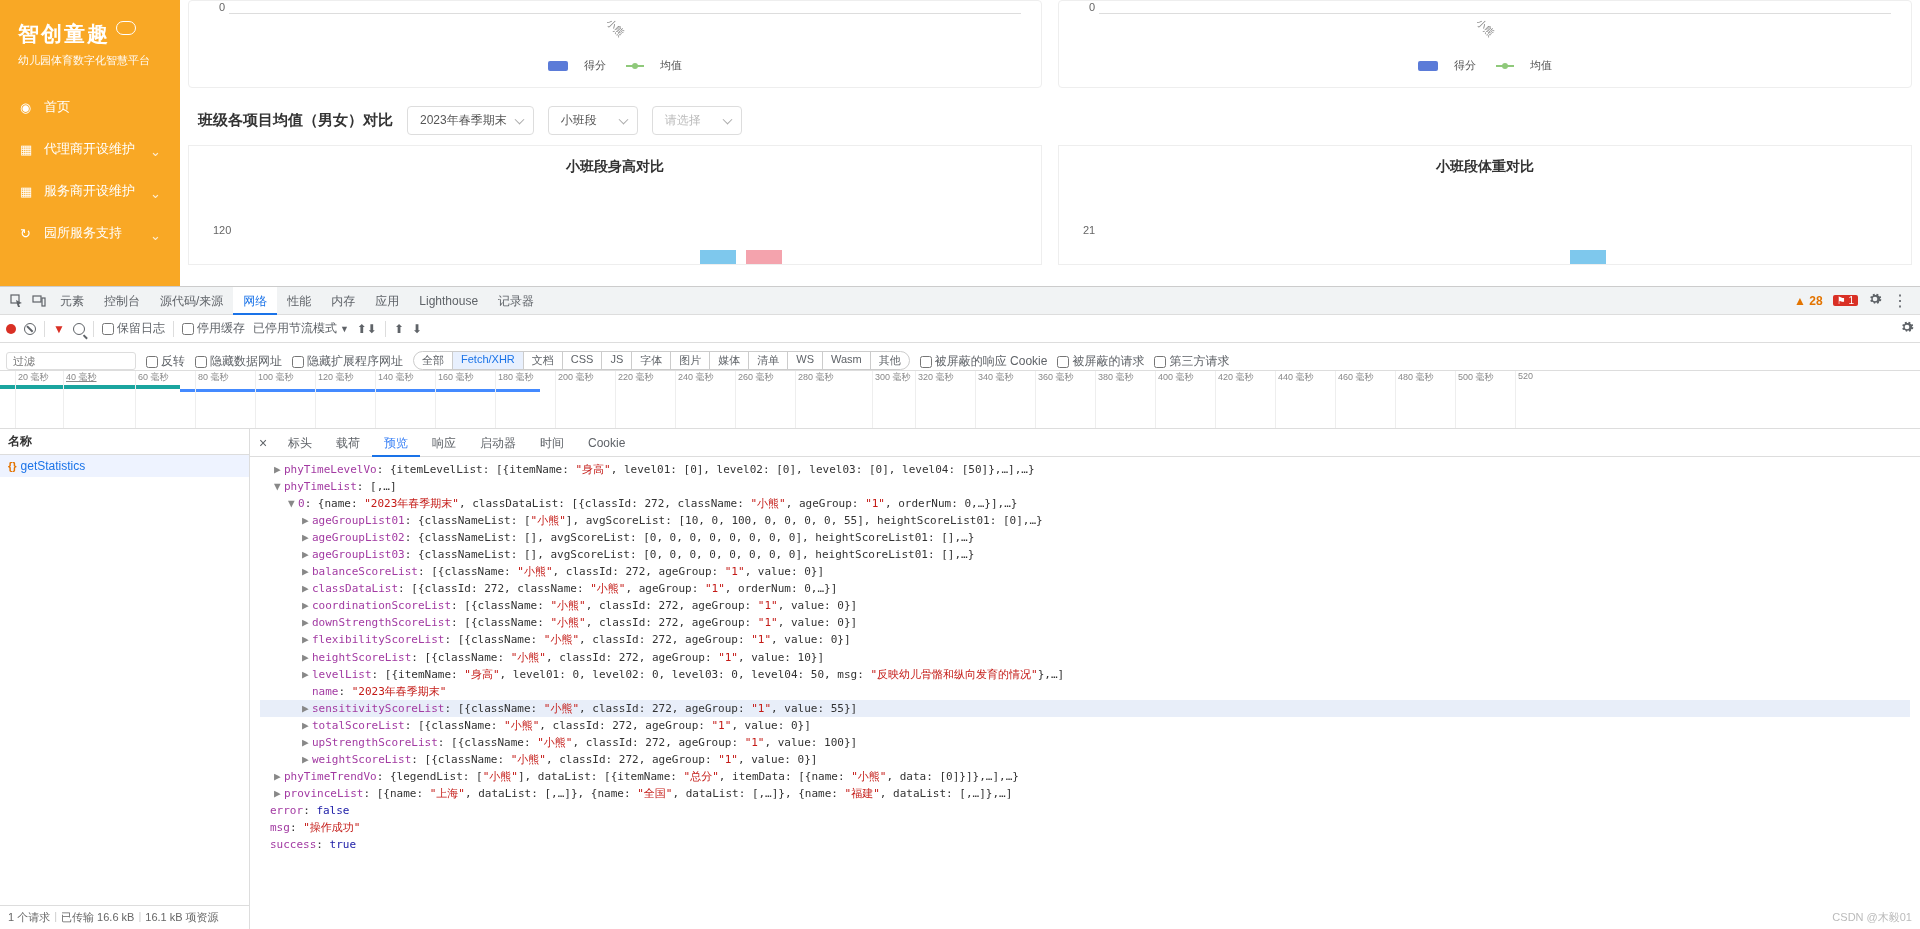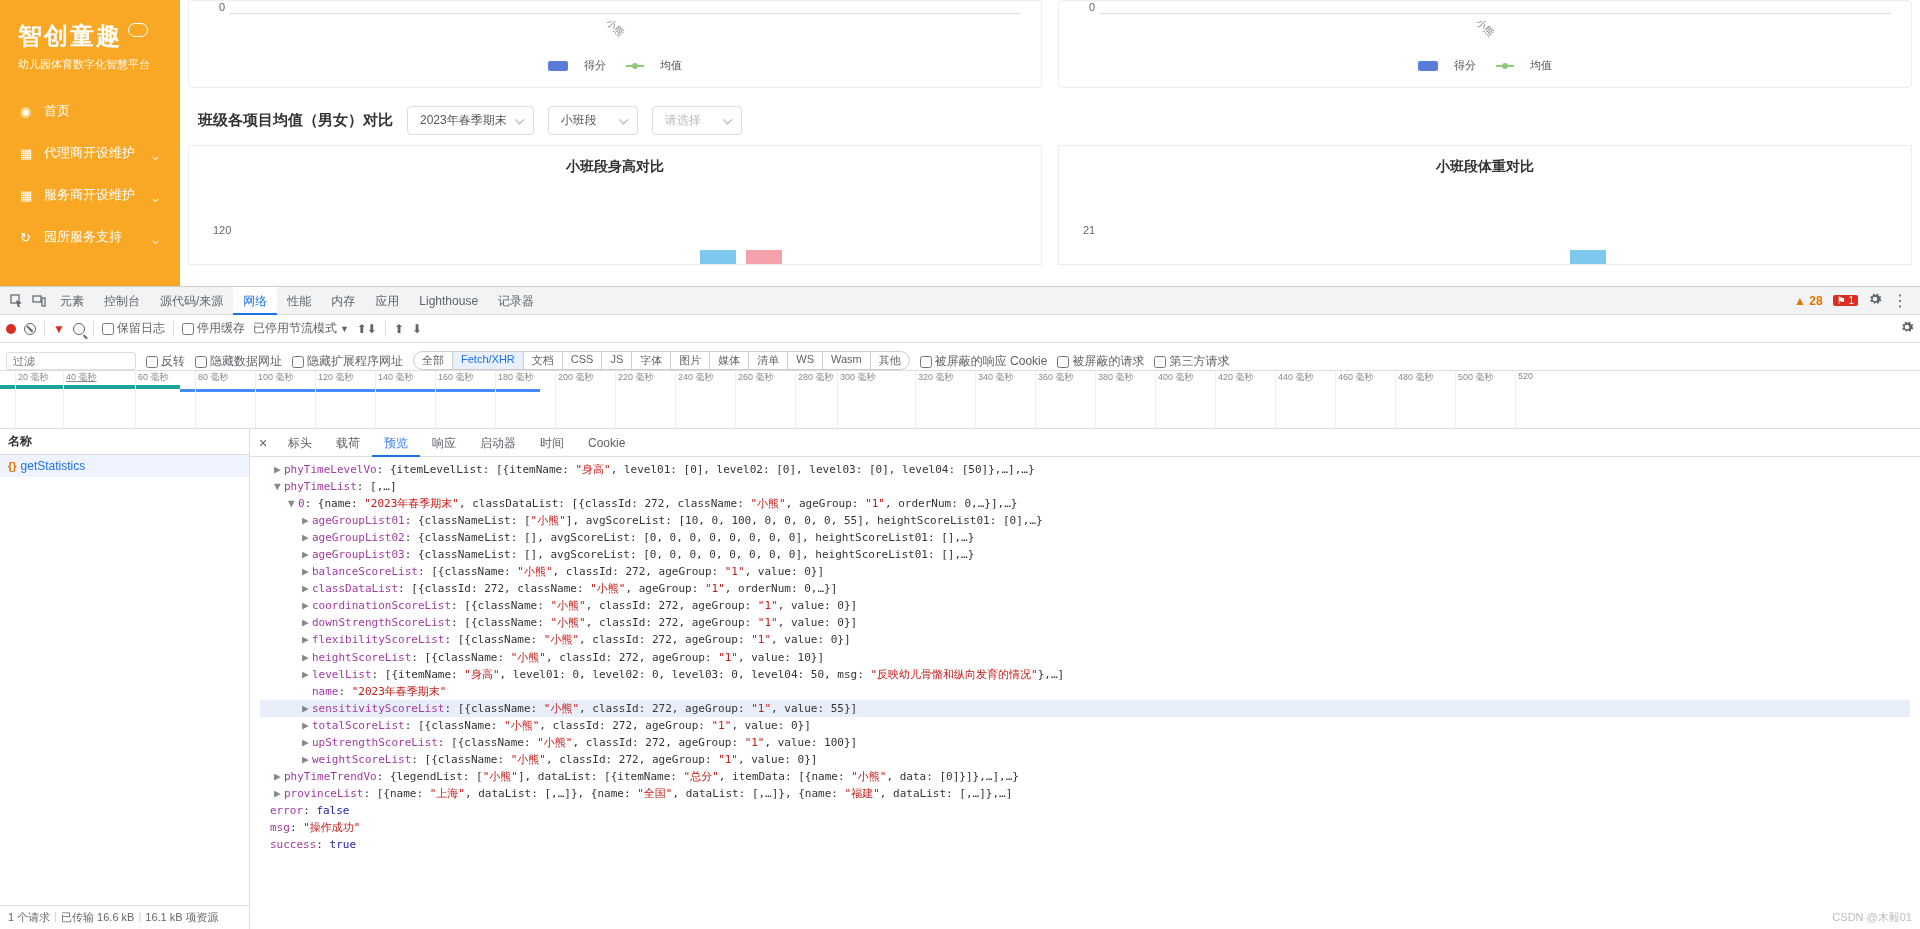--- a/index.html
+++ b/index.html
@@ -1,19 +1,19 @@
 <!DOCTYPE html>
 <html><head>
 <meta charset="utf-8">
 <style>
 * { margin: 0; padding: 0; box-sizing: border-box; }
 body { font-family: "Microsoft YaHei", Arial, sans-serif; font-size: 12px; color: #333; background: #f5f5f5; overflow: hidden; }
 .app { display: flex; height: 286px; }
 .sidebar { width: 180px; background: #f9a825; color: #fff; flex-shrink: 0; }
-.logo { padding: 20px 18px 5px; font-size: 24px; font-weight: bold; letter-spacing: 2px; display: flex; align-items: center; }
+.logo { padding: 20px 18px 5px; font-size: 21px; font-weight: bold; letter-spacing: 2px; display: flex; align-items: center; }
 .logo-bubble { width: 20px; height: 14px; border: 1.5px solid #fff; border-radius: 8px; margin-left: 6px; position: relative; top: -6px; }
 .subtitle { padding: 0 18px 18px; font-size: 11px; opacity: .95; }
 .nav-item { padding: 12px 20px; font-size: 13px; display: flex; align-items: center; cursor: pointer; }
 .nav-icon { width: 14px; height: 14px; margin-right: 10px; display: inline-block; }
 .nav-label { flex: 1; }
 .chev { width: 10px; height: 10px; opacity: .8; }
 .main { flex: 1; background: #fff; overflow: hidden; padding: 0 8px; }
 .charts-top { display: flex; gap: 16px; }
 .chart-box { flex: 1; border: 1px solid #eee; border-radius: 4px; background: #fff; position: relative; height: 88px; }
 .chart-top-inner { position: relative; height: 100%; }
@@ -304,21 +304,21 @@
       <div class="tick" style="left: 255px;">100 毫秒</div>
       <div class="tick" style="left: 315px;">120 毫秒</div>
       <div class="tick" style="left: 375px;">140 毫秒</div>
       <div class="tick" style="left: 435px;">160 毫秒</div>
       <div class="tick" style="left: 495px;">180 毫秒</div>
       <div class="tick" style="left: 555px;">200 毫秒</div>
       <div class="tick" style="left: 615px;">220 毫秒</div>
       <div class="tick" style="left: 675px;">240 毫秒</div>
       <div class="tick" style="left: 735px;">260 毫秒</div>
       <div class="tick" style="left: 795px;">280 毫秒</div>
-      <div class="tick" style="left: 837px;">300 毫秒</div>
+      <div class="tick" style="left: 872px;">300 毫秒</div>
       <div class="tick" style="left: 915px;">320 毫秒</div>
       <div class="tick" style="left: 975px;">340 毫秒</div>
       <div class="tick" style="left: 1035px;">360 毫秒</div>
       <div class="tick" style="left: 1095px;">380 毫秒</div>
       <div class="tick" style="left: 1155px;">400 毫秒</div>
       <div class="tick" style="left: 1215px;">420 毫秒</div>
       <div class="tick" style="left: 1275px;">440 毫秒</div>
       <div class="tick" style="left: 1335px;">460 毫秒</div>
       <div class="tick" style="left: 1395px;">480 毫秒</div>
       <div class="tick" style="left: 1455px;">500 毫秒</div>

